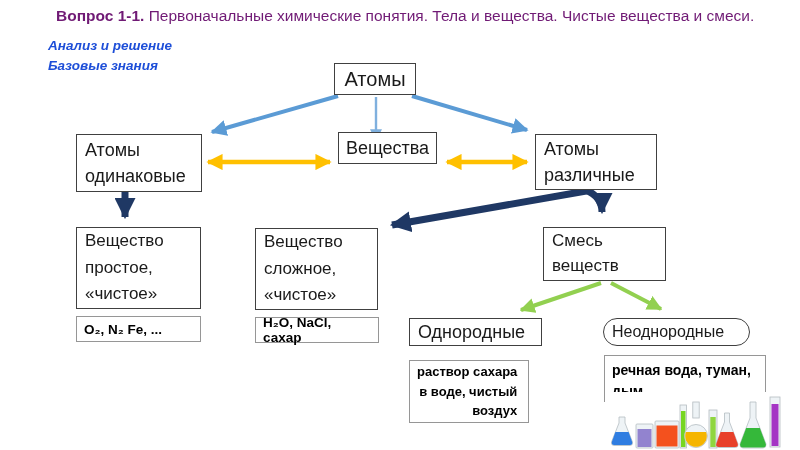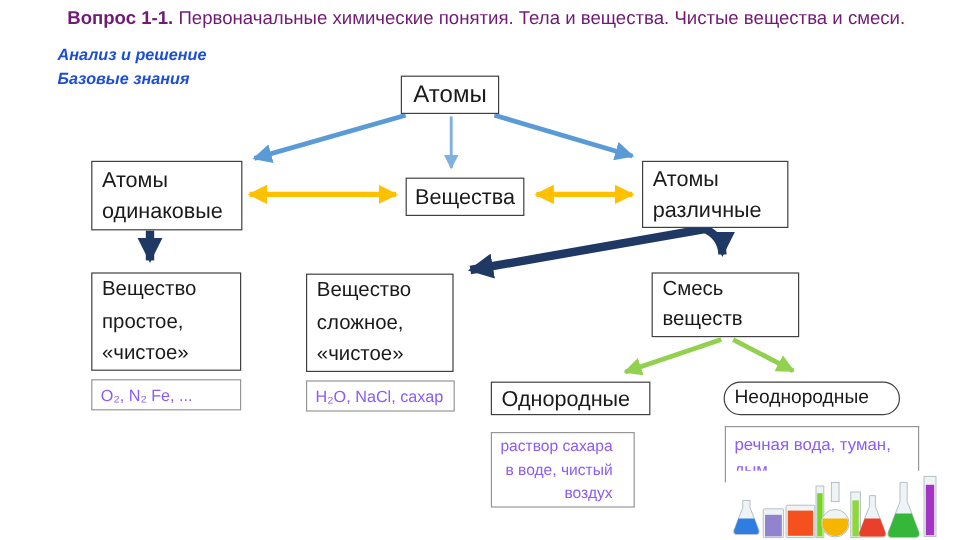--- a/index.html
+++ b/index.html
@@ -11,22 +11,22 @@
   #title{left:56px;top:7px;font-size:15.5px;color:#701a75;white-space:nowrap;}
   #title .bold{font-weight:bold;}
   .subtitle{left:48px;font-size:13.5px;font-weight:bold;font-style:italic;color:#1d4ed8;white-space:nowrap;}
   .node{
     border:1.5px solid #404040;background:#fff;color:#1a1a1a;
     white-space:pre-line;line-height:1.45;padding:2px 8px;
     display:flex;align-items:center;
   }
   .node.center{justify-content:center;text-align:center;padding:2px 4px;}
   .example{
-    border:1.5px solid #969696;background:#fff;color:#8b5cf6;
-    white-space:pre-line;padding:2px 7px;display:flex;align-items:center;
+    border:1.5px solid #969696;background:#fff;color:#000000;
+    white-space:pre-line;padding:2px 7px;display:flex;align-items:center;font-weight:bold;
   }
   .example.no-bottom{border-bottom:none;}
   svg{display:block;}
 </style>
 </head>
 <body>
 
 <div id="slide">
 
   <div id="title" class="abs"><span class="bold">Вопрос 1-1.</span><span> Первоначальные химические понятия. Тела и вещества. Чистые вещества и смеси.</span></div>
@@ -85,21 +85,21 @@
     <g>
       <line x1="611" y1="283" x2="661" y2="309" stroke="#92D050" stroke-width="4" marker-end="url(#mGreen)"></line>
       </g>
   </svg>
 
   <div class="abs node center" style="left:334px;top:63px;width:82px;height:32px;font-size:20px;">Атомы</div>
 
   <div class="abs node" style="left:76px;top:134px;width:126px;height:58px;font-size:18px;">Атомы
 одинаковые</div>
 
-  <div class="abs node center" style="left:338px;top:148px;width:99px;height:32px;font-size:18px;">Вещества</div>
+  <div class="abs node center" style="left:338px;top:132px;width:99px;height:32px;font-size:18px;">Вещества</div>
 
   <div class="abs node" style="left:535px;top:134px;width:122px;height:56px;font-size:18px;">Атомы
 различные</div>
 
   <div class="abs node" style="left:76px;top:227px;width:125px;height:82px;font-size:17px;line-height:1.55;">Вещество
 простое,
 «чистое»</div>
 
   <div class="abs example" style="left:76px;top:316px;width:125px;height:26px;font-size:13.5px;">O₂, N₂ Fe, ...</div>
 

